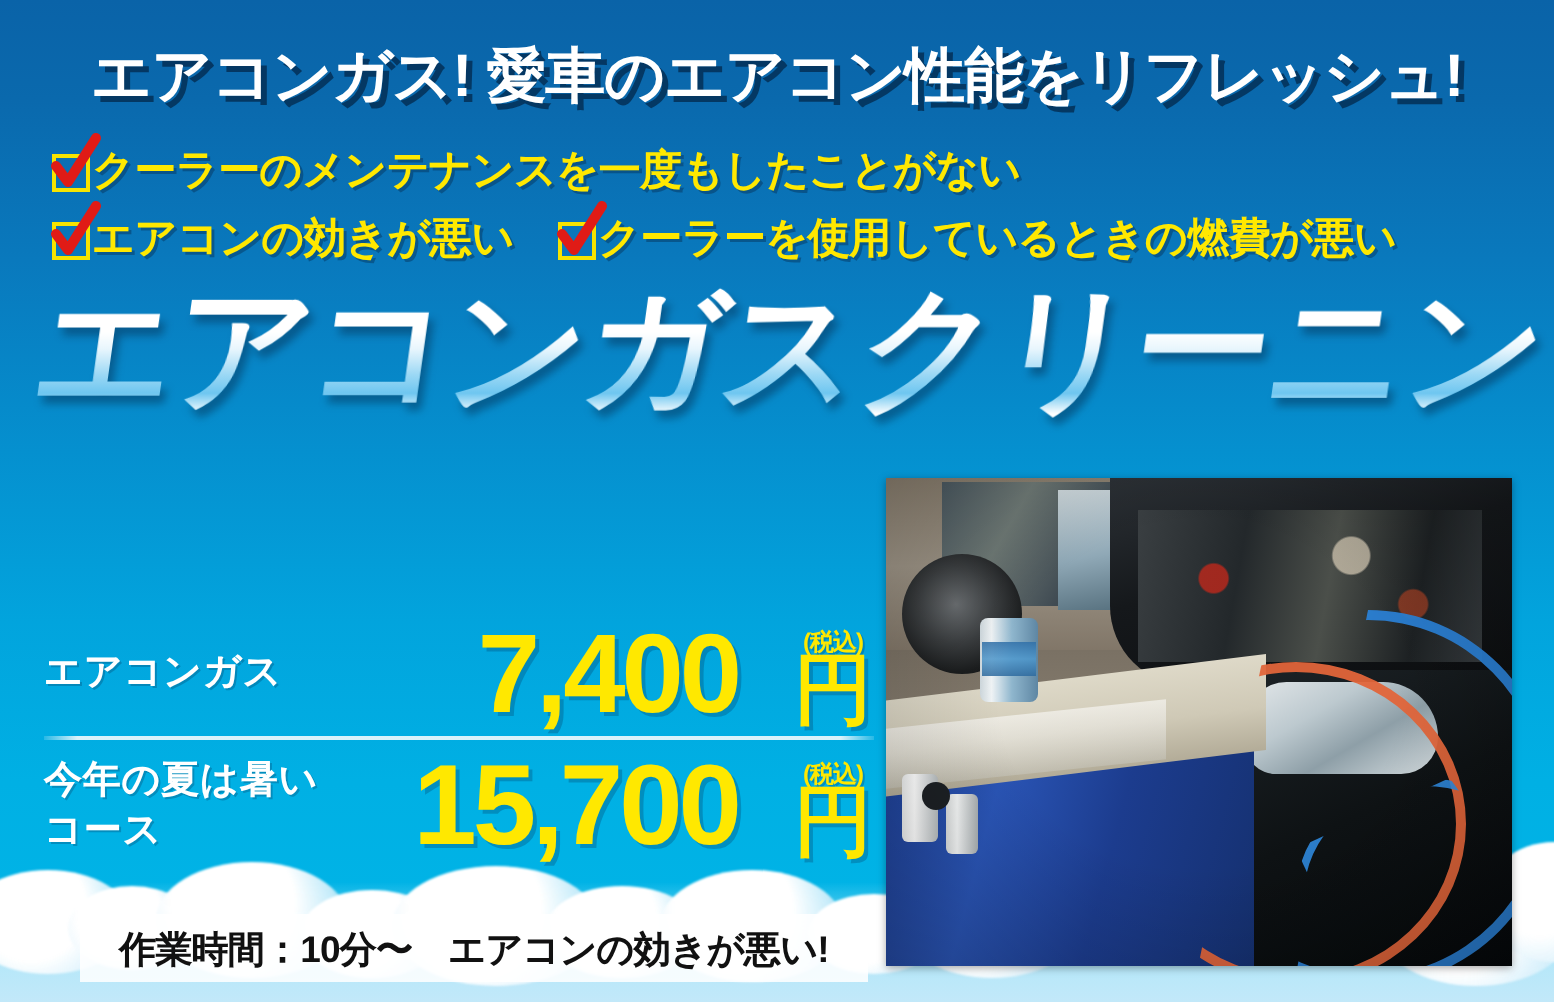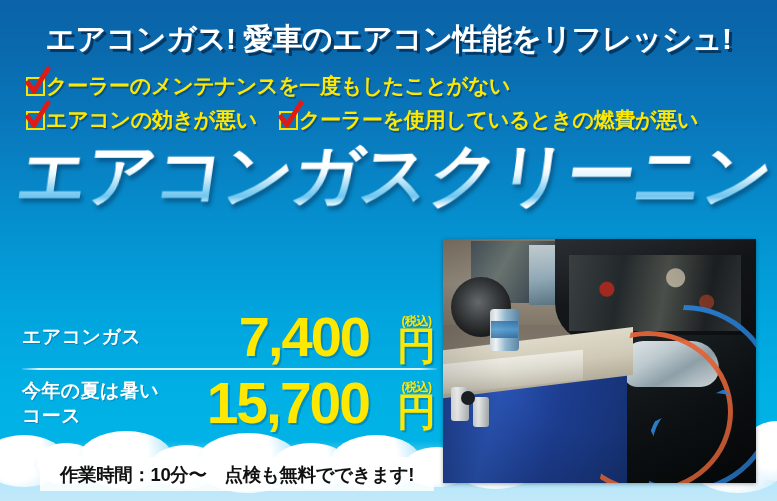--- a/index.html
+++ b/index.html
@@ -457,21 +457,21 @@
         <span class="yen-group">
           <span class="tax-note">(税込)</span>
           <span class="yen-mark">円</span>
         </span>
       </div>
     </div>
 
   </div>
 
   <div class="bottom-strip">
-    <span class="bottom-strip-text">作業時間：10分〜　点検も無料でできます!</span>
+    <span class="bottom-strip-text">作業時間：10分〜　エアコンの効きが悪い!</span>
   </div>
 
   <div class="photo">
     <div class="layer ph-wall"></div>
     <div class="layer ph-shelf"></div>
     <div class="layer ph-poster"></div>
     <div class="layer ph-floor"></div>
     <div class="layer ph-tire"></div>
     <div class="layer ph-hood"></div>
     <div class="layer ph-engine"></div>

